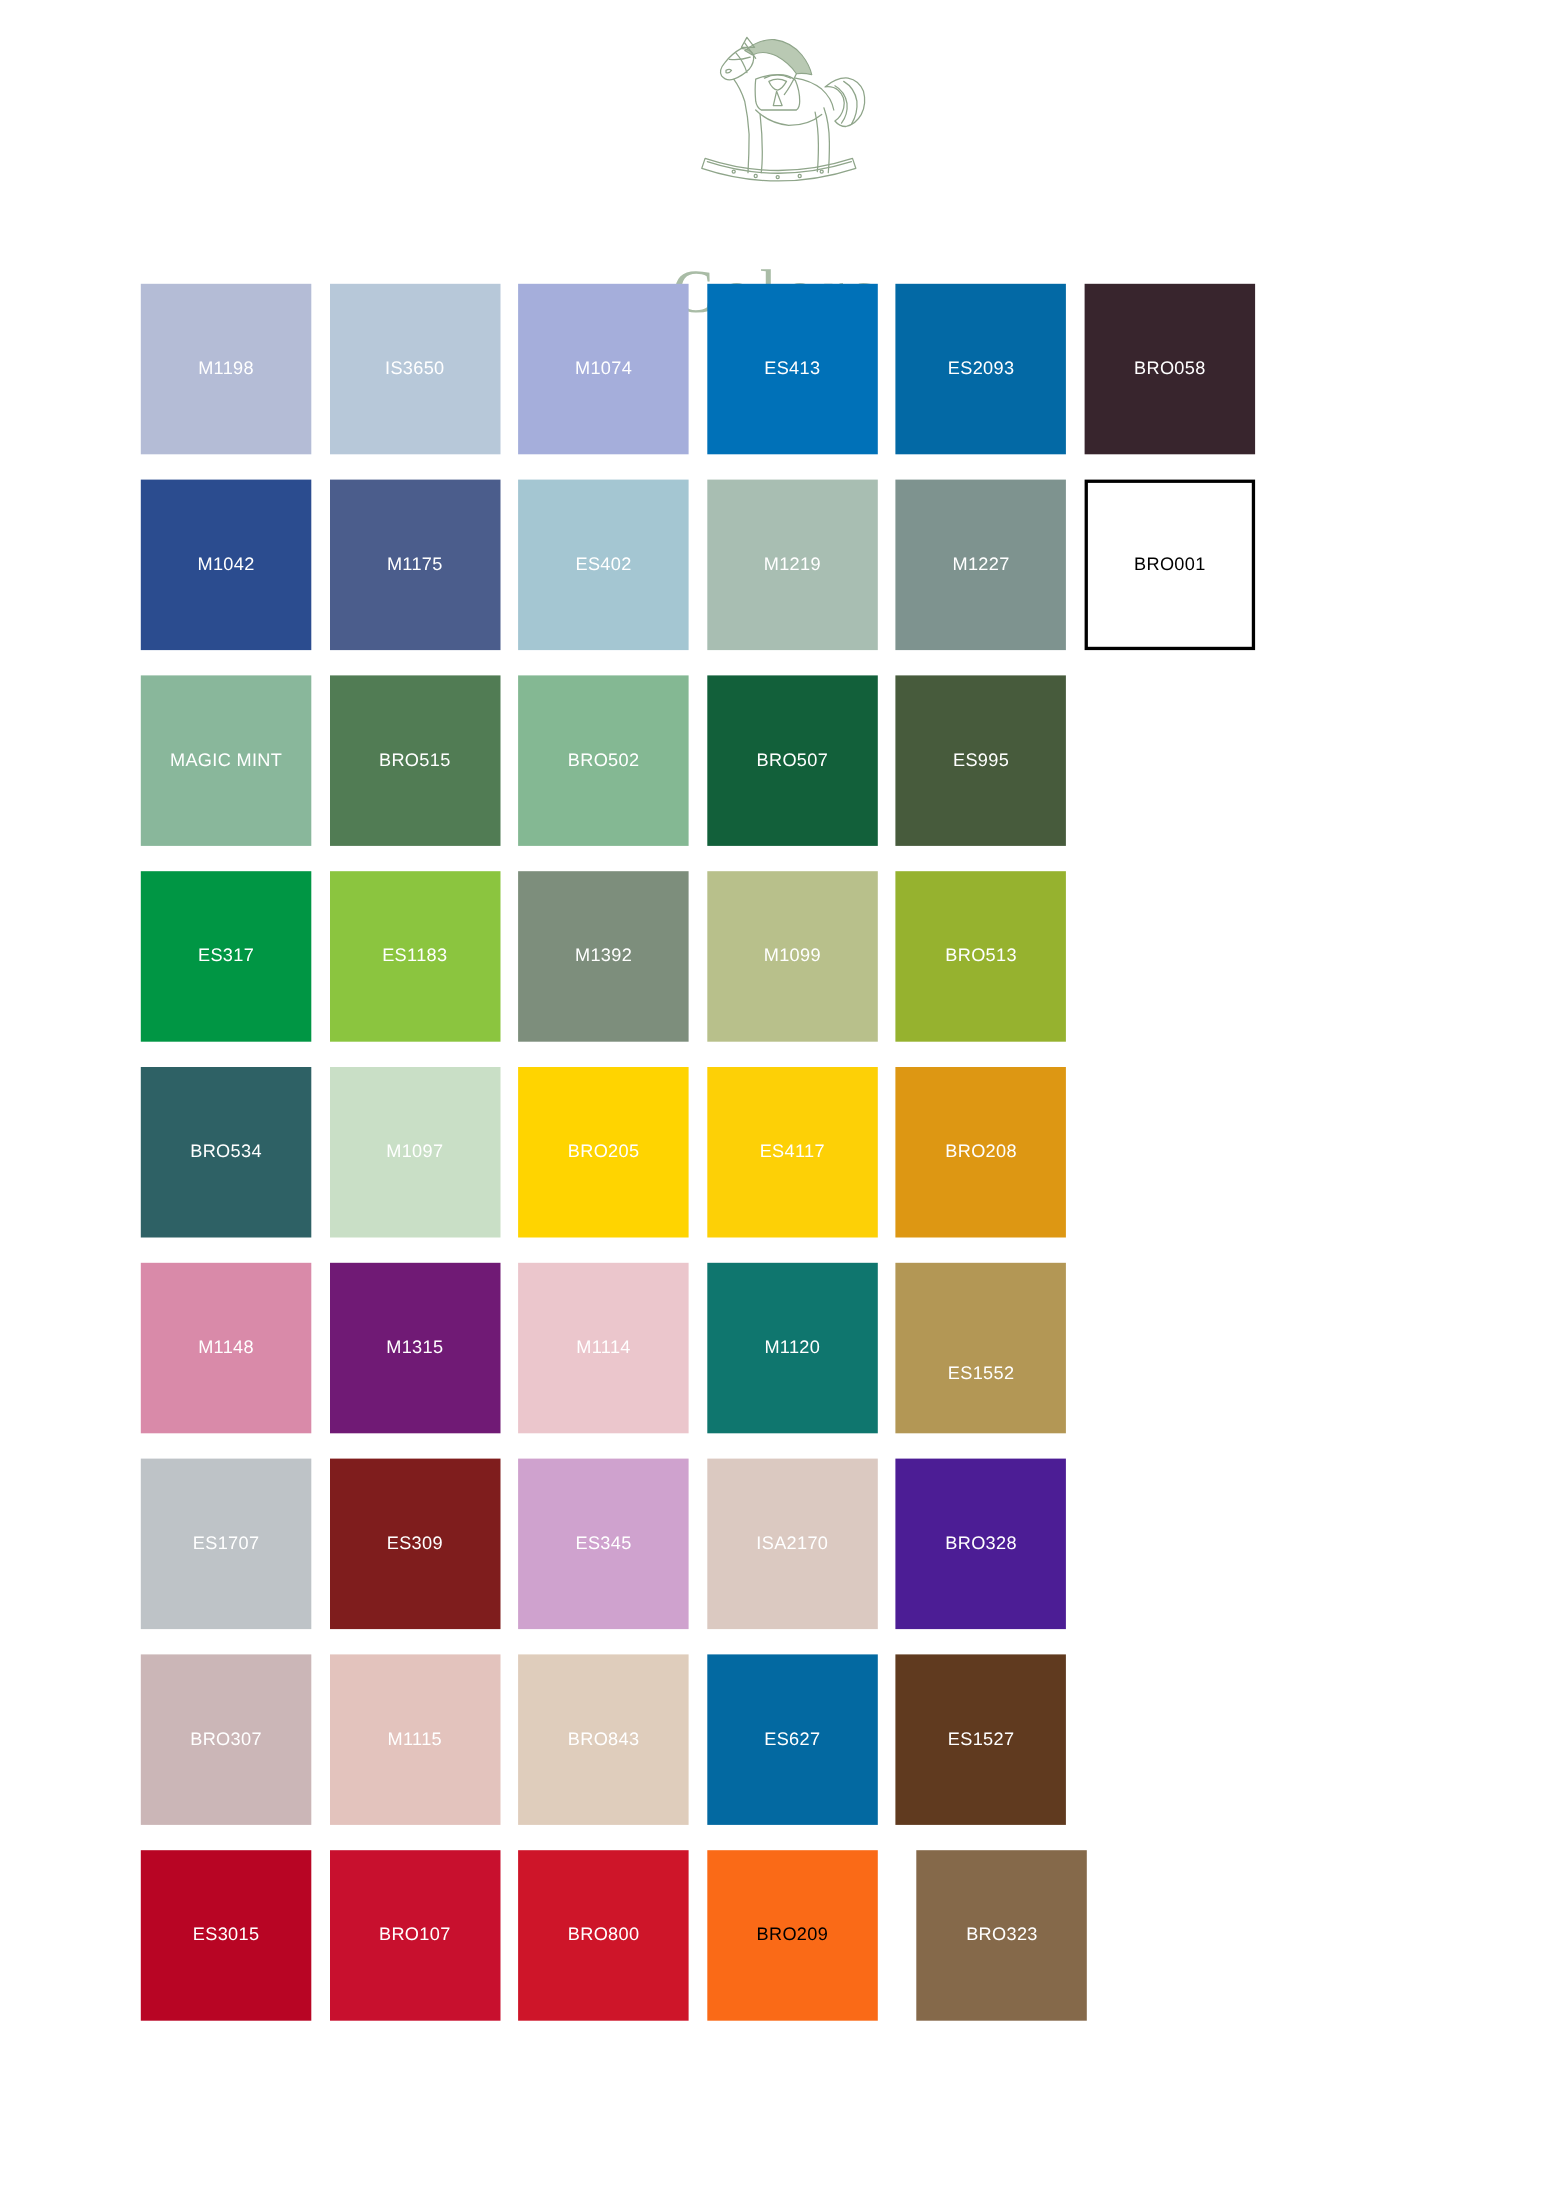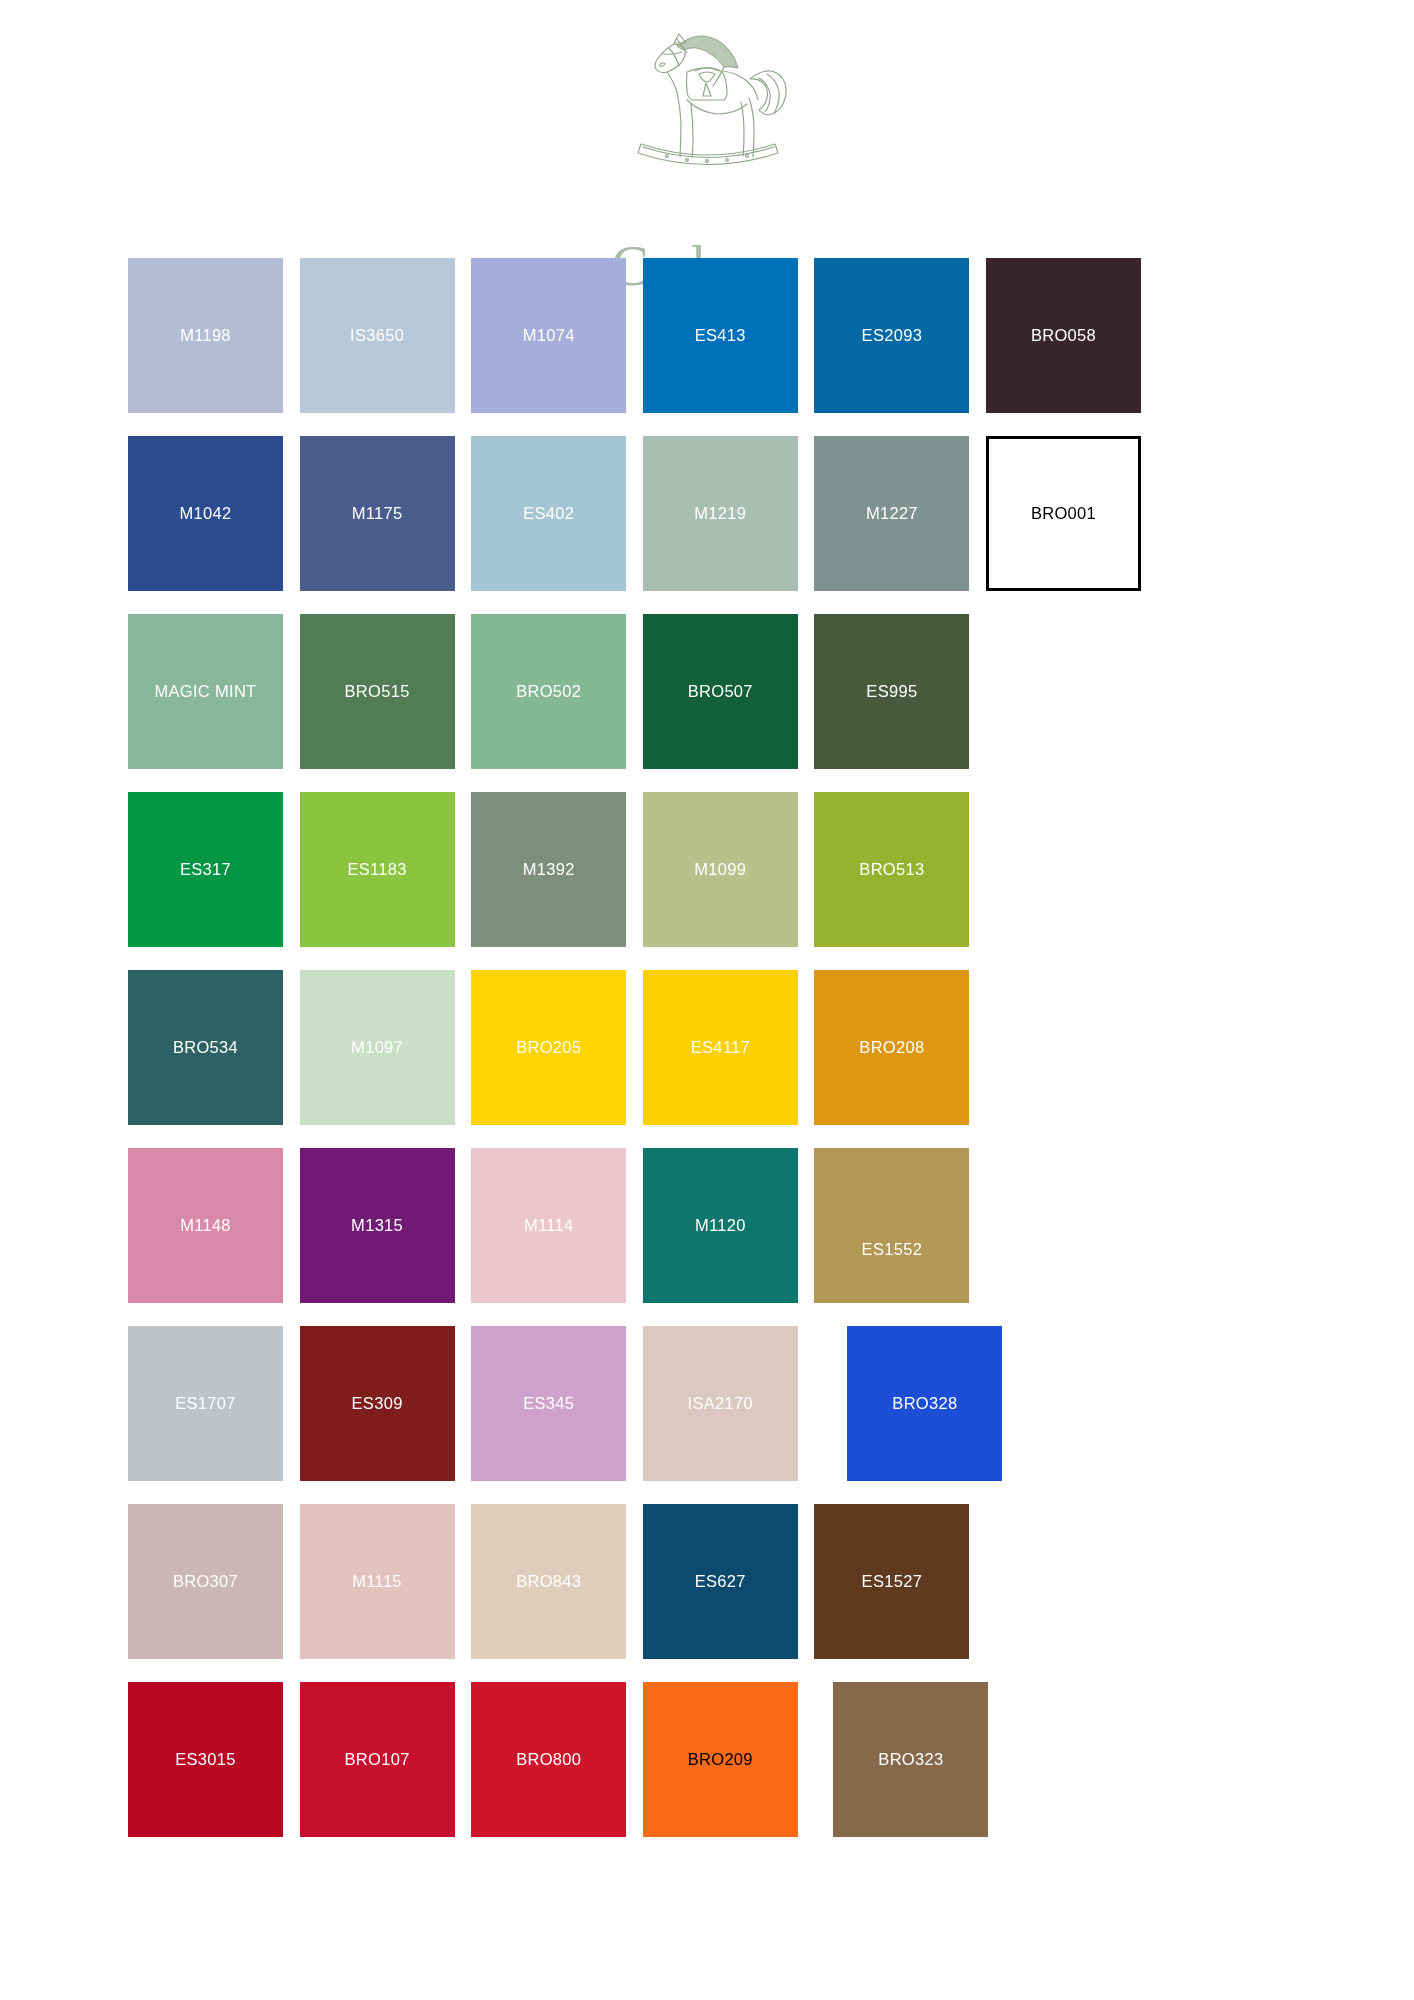--- a/index.html
+++ b/index.html
@@ -263,34 +263,34 @@
       </div>
       <div class="swatch" style="background: #7f1d1d;">
         <span class="swatch-label" style="color: rgb(255, 255, 255);">ES309</span>
       </div>
       <div class="swatch" style="background: rgb(207, 162, 206);">
         <span class="swatch-label" style="color: rgb(255, 255, 255);">ES345</span>
       </div>
       <div class="swatch" style="background: rgb(219, 201, 193);">
         <span class="swatch-label" style="color: rgb(255, 255, 255);">ISA2170</span>
       </div>
-      <div class="swatch" style="background: #1d4ed8; margin-left: 33px;">
+      <div class="swatch" style="background: #4c1d95;">
         <span class="swatch-label" style="color: rgb(255, 255, 255);">BRO328</span>
       </div>
       <div class="swatch empty"></div>
       <div class="swatch" style="background: rgb(203, 182, 183);">
         <span class="swatch-label" style="color: rgb(255, 255, 255);">BRO307</span>
       </div>
       <div class="swatch" style="background: rgb(227, 195, 189);">
         <span class="swatch-label" style="color: rgb(255, 255, 255);">M1115</span>
       </div>
       <div class="swatch" style="background: rgb(223, 205, 188);">
         <span class="swatch-label" style="color: rgb(255, 255, 255);">BRO843</span>
       </div>
-      <div class="swatch" style="background: #0c4a6e;">
+      <div class="swatch" style="background: #0369a1;">
         <span class="swatch-label" style="color: rgb(255, 255, 255);">ES627</span>
       </div>
       <div class="swatch" style="background: rgb(96, 58, 31);">
         <span class="swatch-label" style="color: rgb(255, 255, 255);">ES1527</span>
       </div>
       <div class="swatch empty"></div>
       <div class="swatch" style="background: rgb(184, 5, 36);">
         <span class="swatch-label" style="color: rgb(255, 255, 255);">ES3015</span>
       </div>
       <div class="swatch" style="background: rgb(200, 16, 46);">

